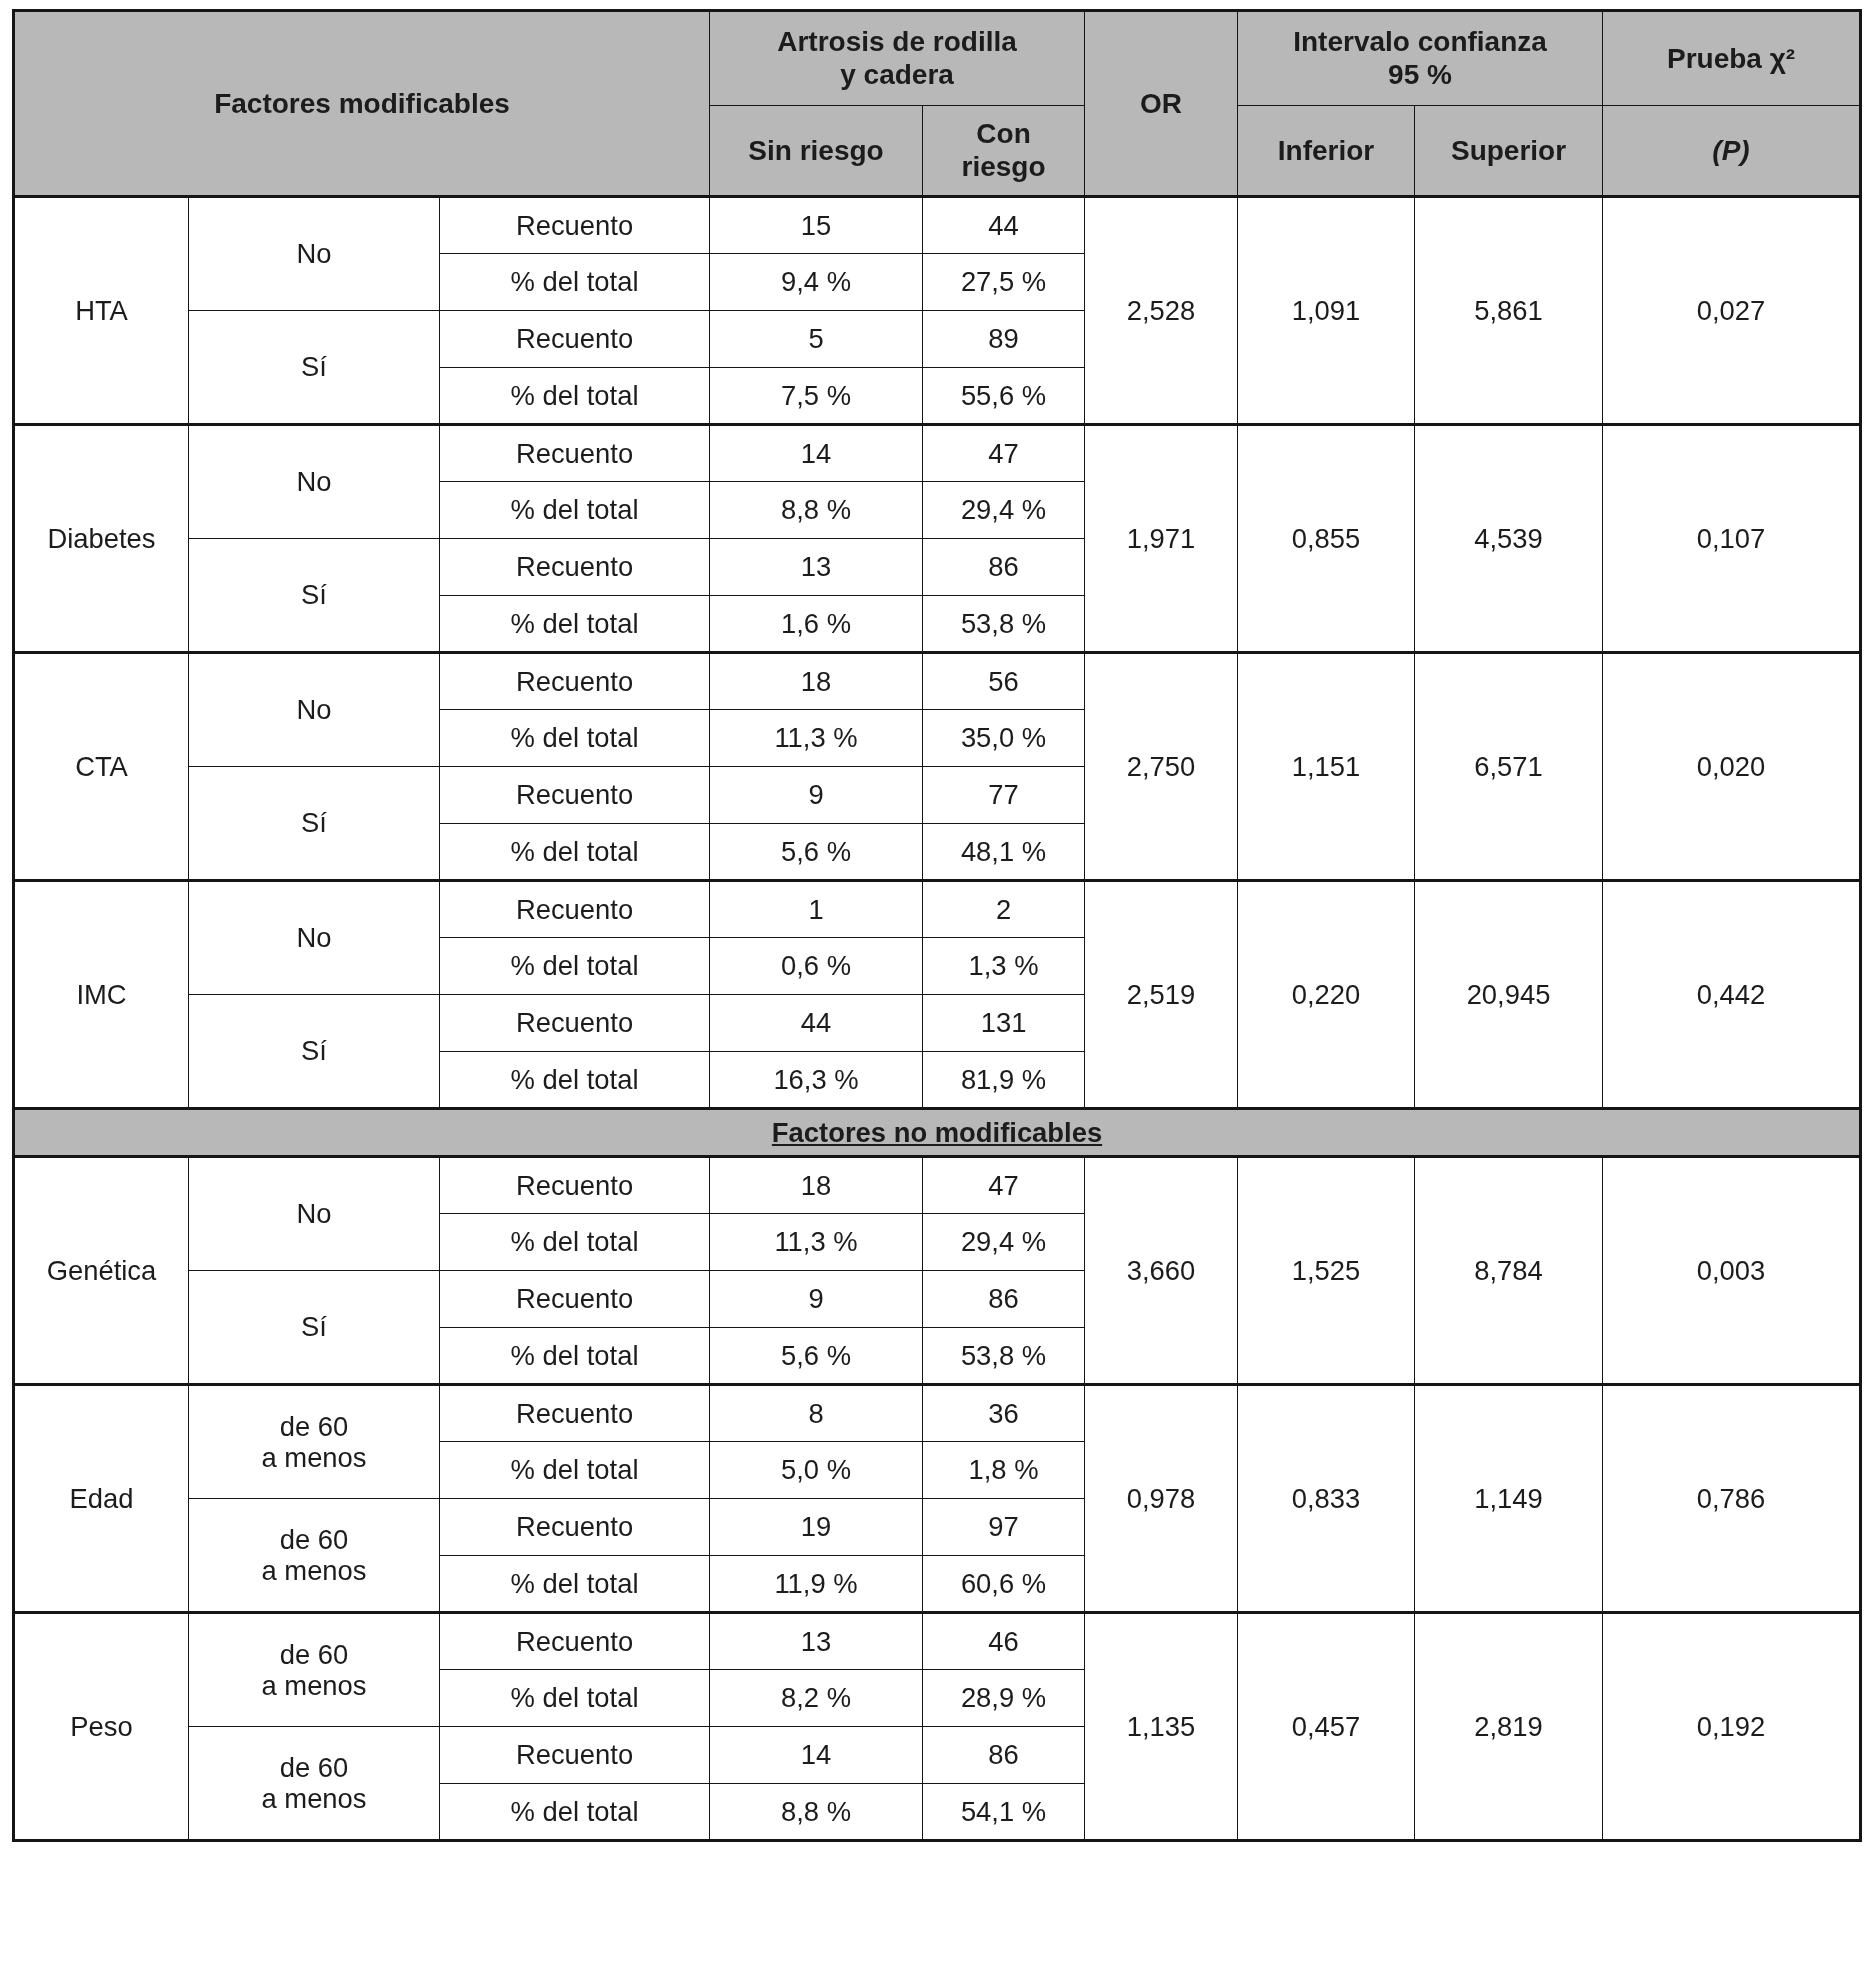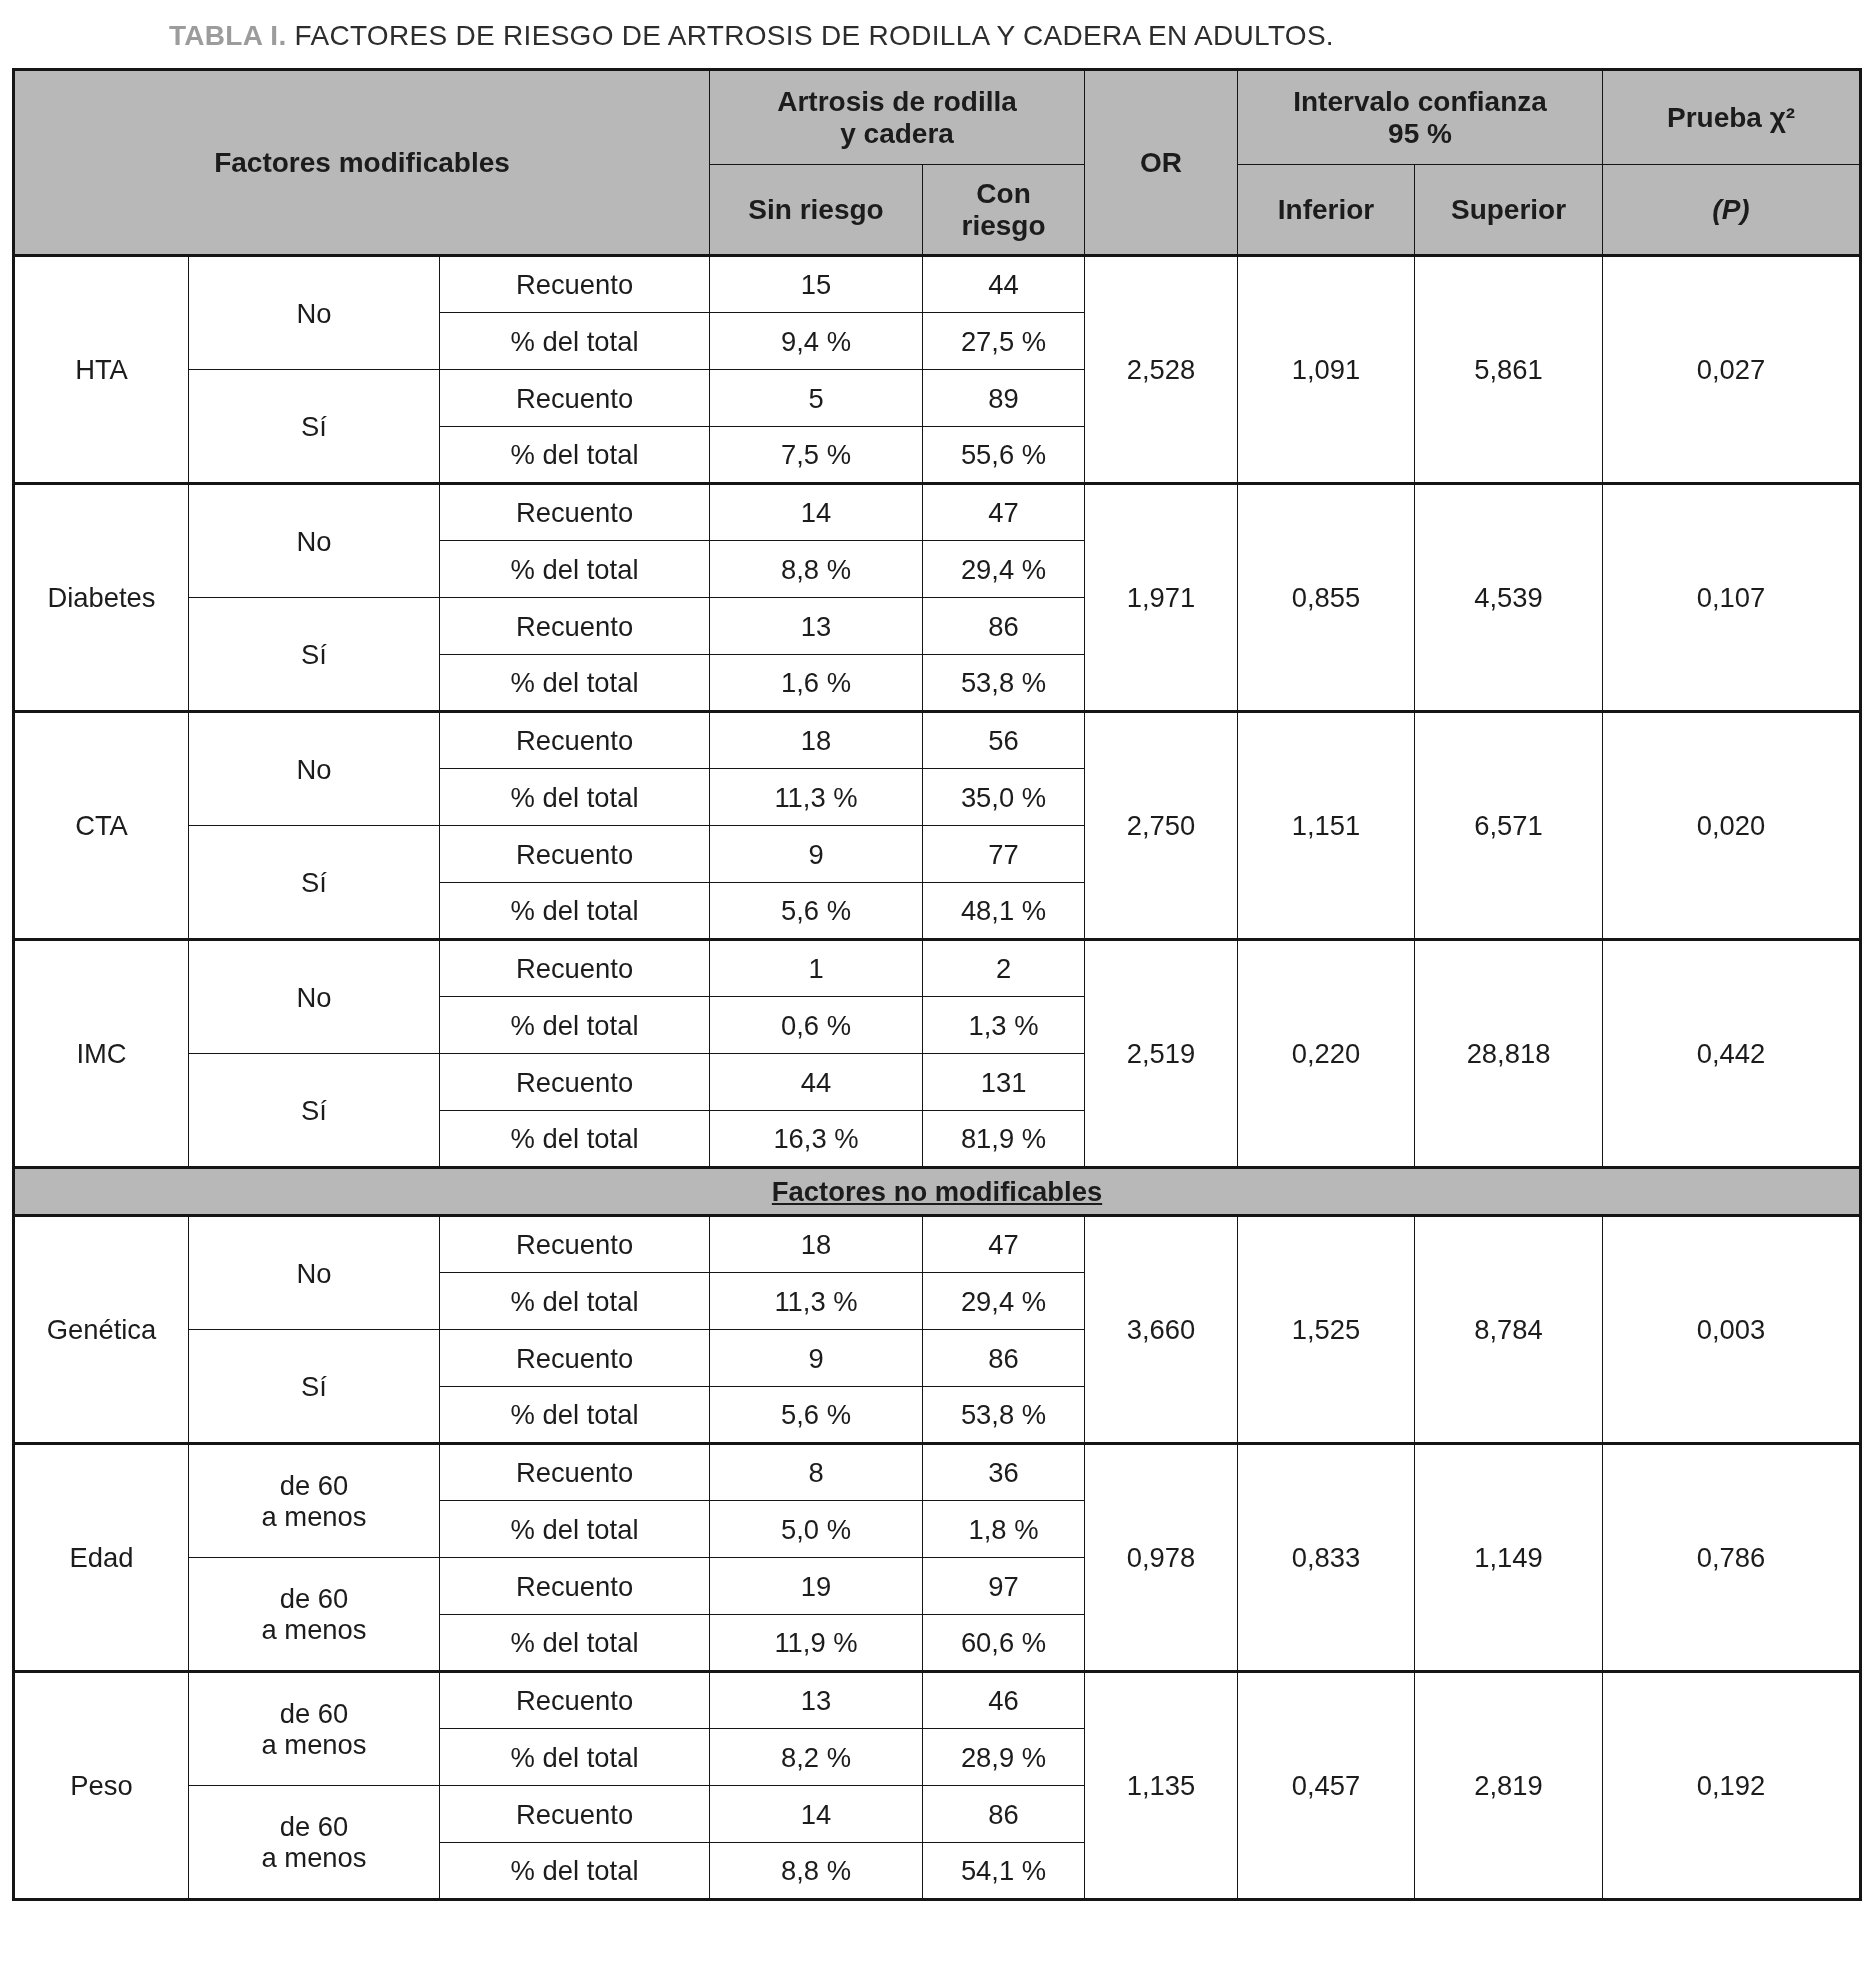--- a/index.html
+++ b/index.html
@@ -43,21 +43,20 @@
   }
   .pre{white-space:pre-line;}
   .level{white-space:pre-line;}
   .p-italic{font-style:italic;}
 </style>
 </head>
 <body>
 
 <div class="page">
 
-  <div class="table-title"><span class="label">TABLA I.</span> <span>FACTORES DE RIESGO DE ARTROSIS DE RODILLA Y CADERA EN ADULTOS.</span></div>
 
   <table>
     <colgroup>
       <col style="width:175px">
         <col style="width:251px">
         <col style="width:270px">
       <col style="width:213px">
         <col style="width:162px">
         <col style="width:153px">
       <col style="width:177px">
@@ -172,21 +171,21 @@
       </tr>
 
       <tr class="group-start">
         <td rowspan="4">IMC</td>
         <td rowspan="2" class="level">No</td>
         <td>Recuento</td>
         <td>1</td>
         <td>2</td>
         <td rowspan="4">2,519</td>
         <td rowspan="4">0,220</td>
-        <td rowspan="4">28,818</td>
+        <td rowspan="4">20,945</td>
         <td rowspan="4">0,442</td>
       </tr>
       <tr>
         <td>% del total</td>
         <td>0,6 %</td>
         <td>1,3 %</td>
       </tr>
       <tr>
         <td rowspan="2" class="level">Sí</td>
         <td>Recuento</td>

